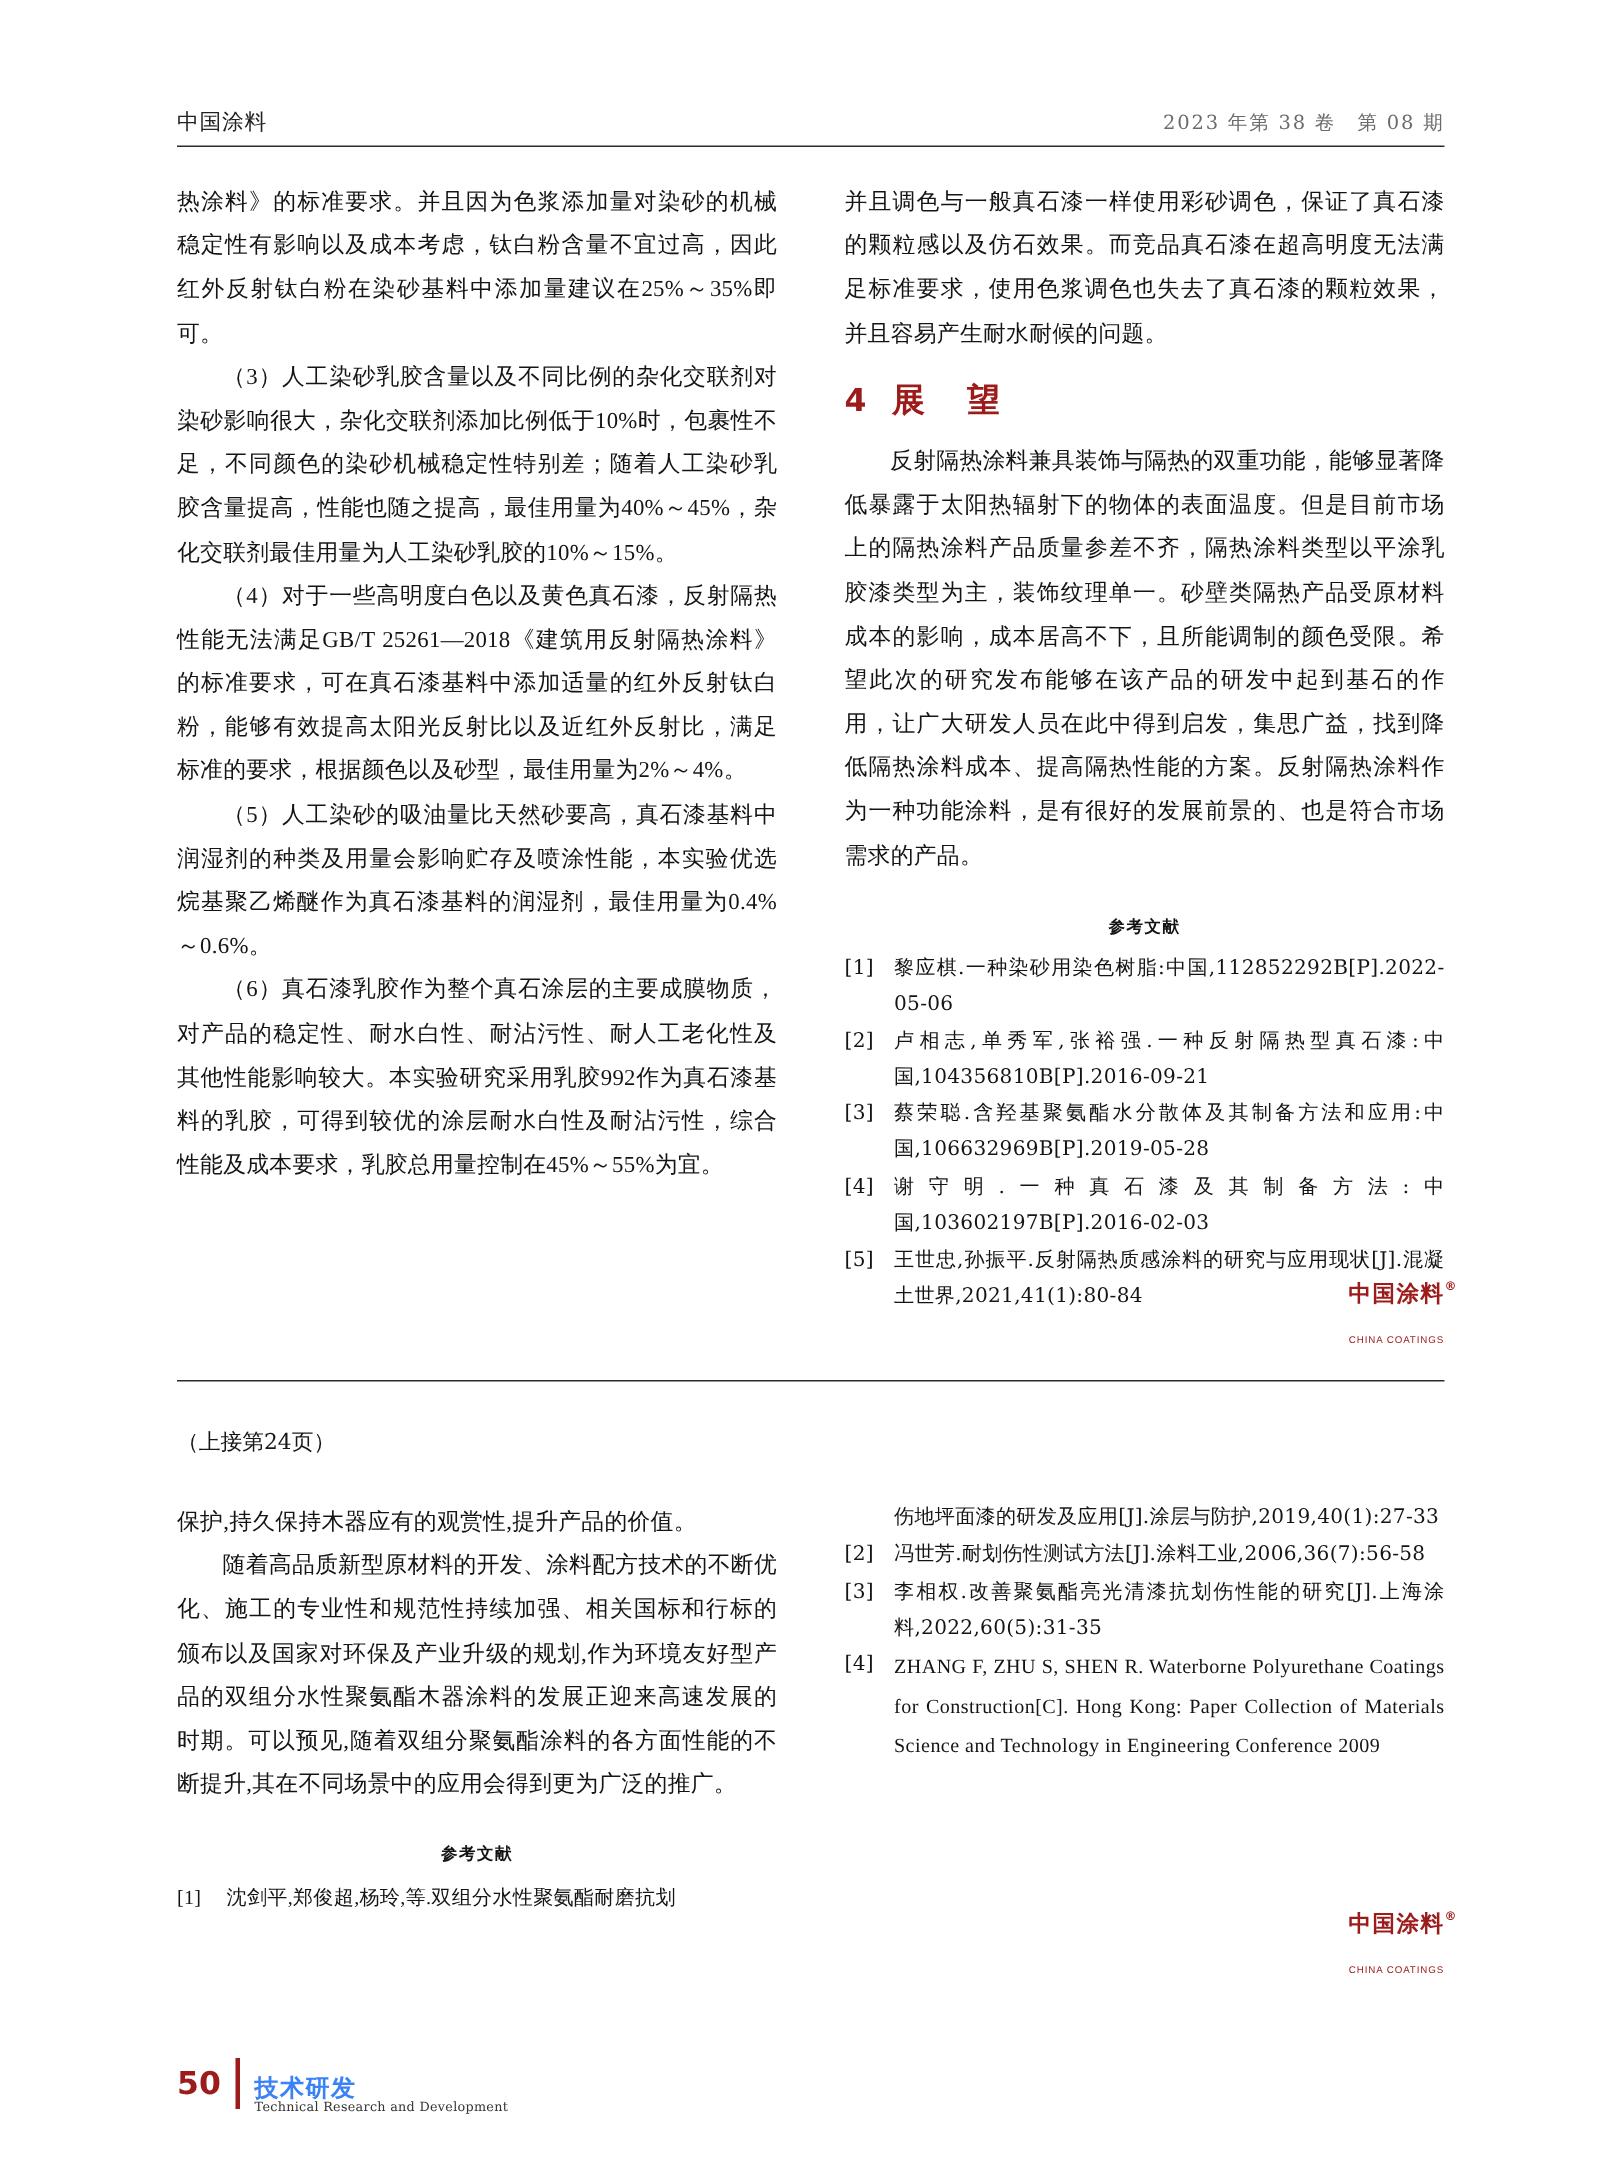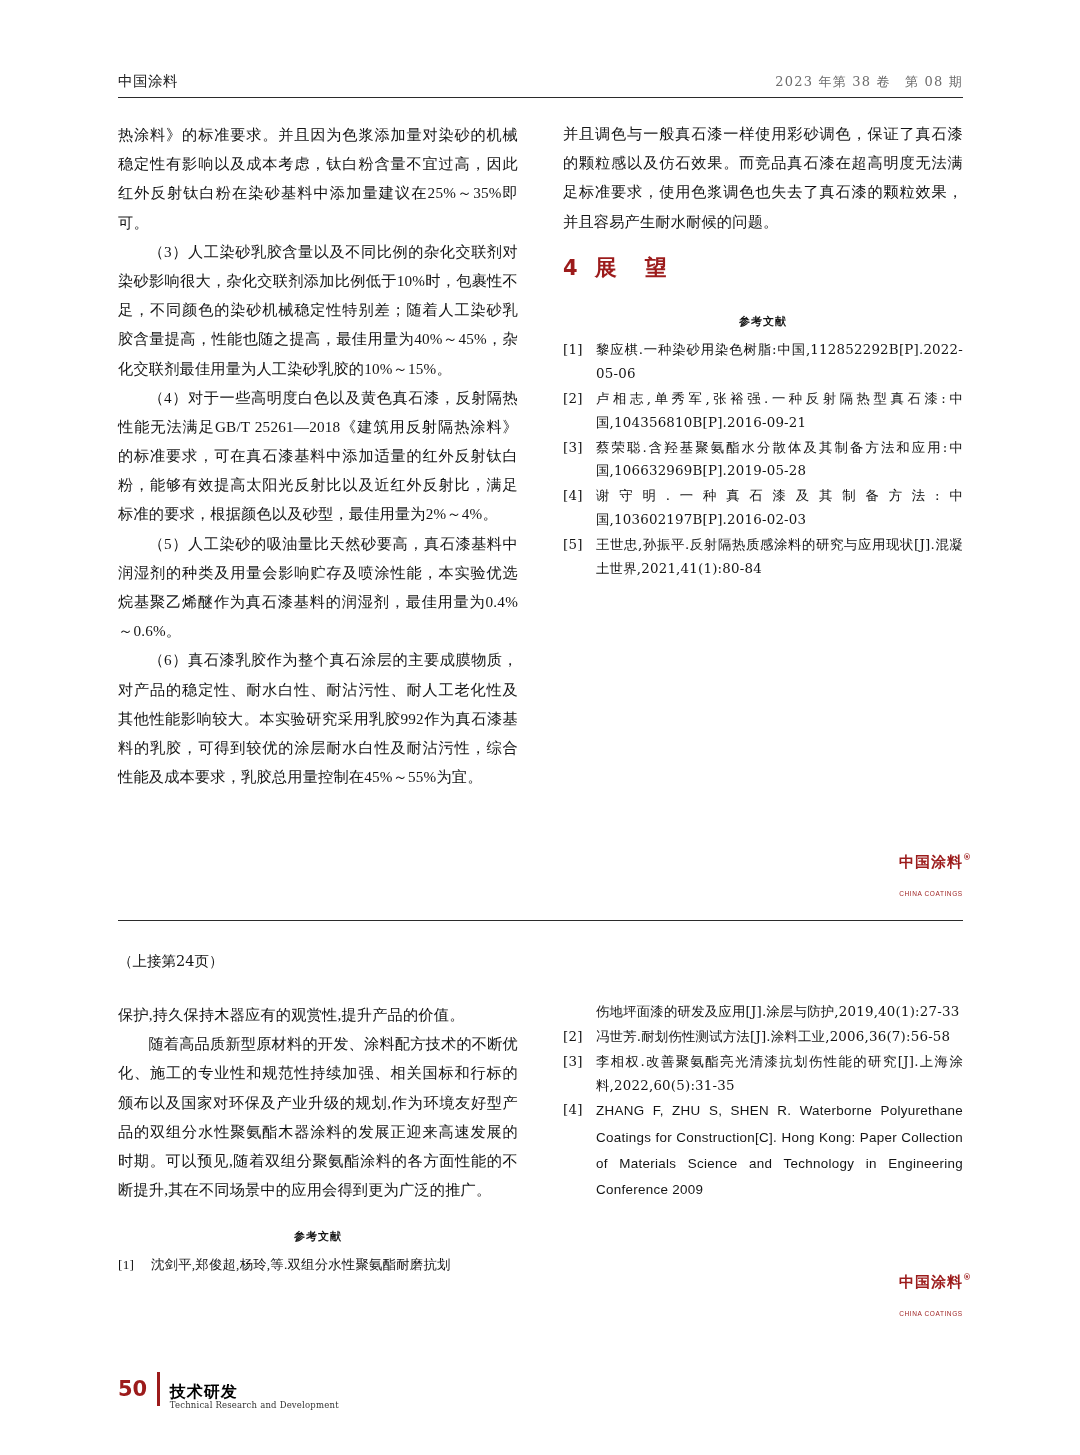--- a/index.html
+++ b/index.html
@@ -99,21 +99,21 @@
     gap: 7px;
     margin-bottom: 1px;
     text-align: justify;
   }
   .ref-item .lbl {
     flex: 0 0 auto;
     width: 26px;
   }
   .ref-item .txt { flex: 1 1 auto; }
   .ref-item.en .txt {
-    font-family: Liberation Sans, sans-serif;
+    font-family: Liberation Serif, serif;
     line-height: 1.95;
     letter-spacing: 0.3px;
   }
 
   
   .logo {
     display: flex;
     flex-direction: column;
     align-items: center;
     line-height: 1.05;
@@ -179,21 +179,21 @@
   }
   .footer .bar {
     width: 2.5px;
     height: 34px;
     background: #9c1b1b;
   }
   .footer .ftxt { line-height: 1.15; }
   .footer .ftxt .zh {
     font-size: 16px;
     font-weight: bold;
-    color: #000000;
+    color: #3b82f6;
     letter-spacing: 1px;
     font-family: "DejaVu Sans", "Liberation Sans", sans-serif;
     margin-top: 16px;
   }
   .footer .ftxt .en {
     font-size: 8.5px;
     color: #333;
     letter-spacing: 0.2px;
     font-family: "DejaVu Serif", "Liberation Serif", serif;
   }
@@ -217,20 +217,21 @@
   </div>
 
   <div class="col right block-top">
     <p>并且调色与一般真石漆一样使用彩砂调色，保证了真石漆的颗粒感以及仿石效果。而竞品真石漆在超高明度无法满足标准要求，使用色浆调色也失去了真石漆的颗粒效果，并且容易产生耐水耐候的问题。</p>
 
     <div class="sec-head">
       <span class="num">4</span>
       <span>展　望</span>
     </div>
 
+    <p class="ind">反射隔热涂料兼具装饰与隔热的双重功能，能够显著降低暴露于太阳热辐射下的物体的表面温度。但是目前市场上的隔热涂料产品质量参差不齐，隔热涂料类型以平涂乳胶漆类型为主，装饰纹理单一。砂壁类隔热产品受原材料成本的影响，成本居高不下，且所能调制的颜色受限。希望此次的研究发布能够在该产品的研发中起到基石的作用，让广大研发人员在此中得到启发，集思广益，找到降低隔热涂料成本、提高隔热性能的方案。反射隔热涂料作为一种功能涂料，是有很好的发展前景的、也是符合市场需求的产品。</p>
 
     <div class="ref-title">参考文献</div>
 
     <div class="ref-list">
       <div class="ref-item">
         <span class="lbl">[1]</span>
         <span class="txt">黎应棋.一种染砂用染色树脂:中国,112852292B[P].2022-05-06</span>
       </div>
       <div class="ref-item">
         <span class="lbl">[2]</span>

